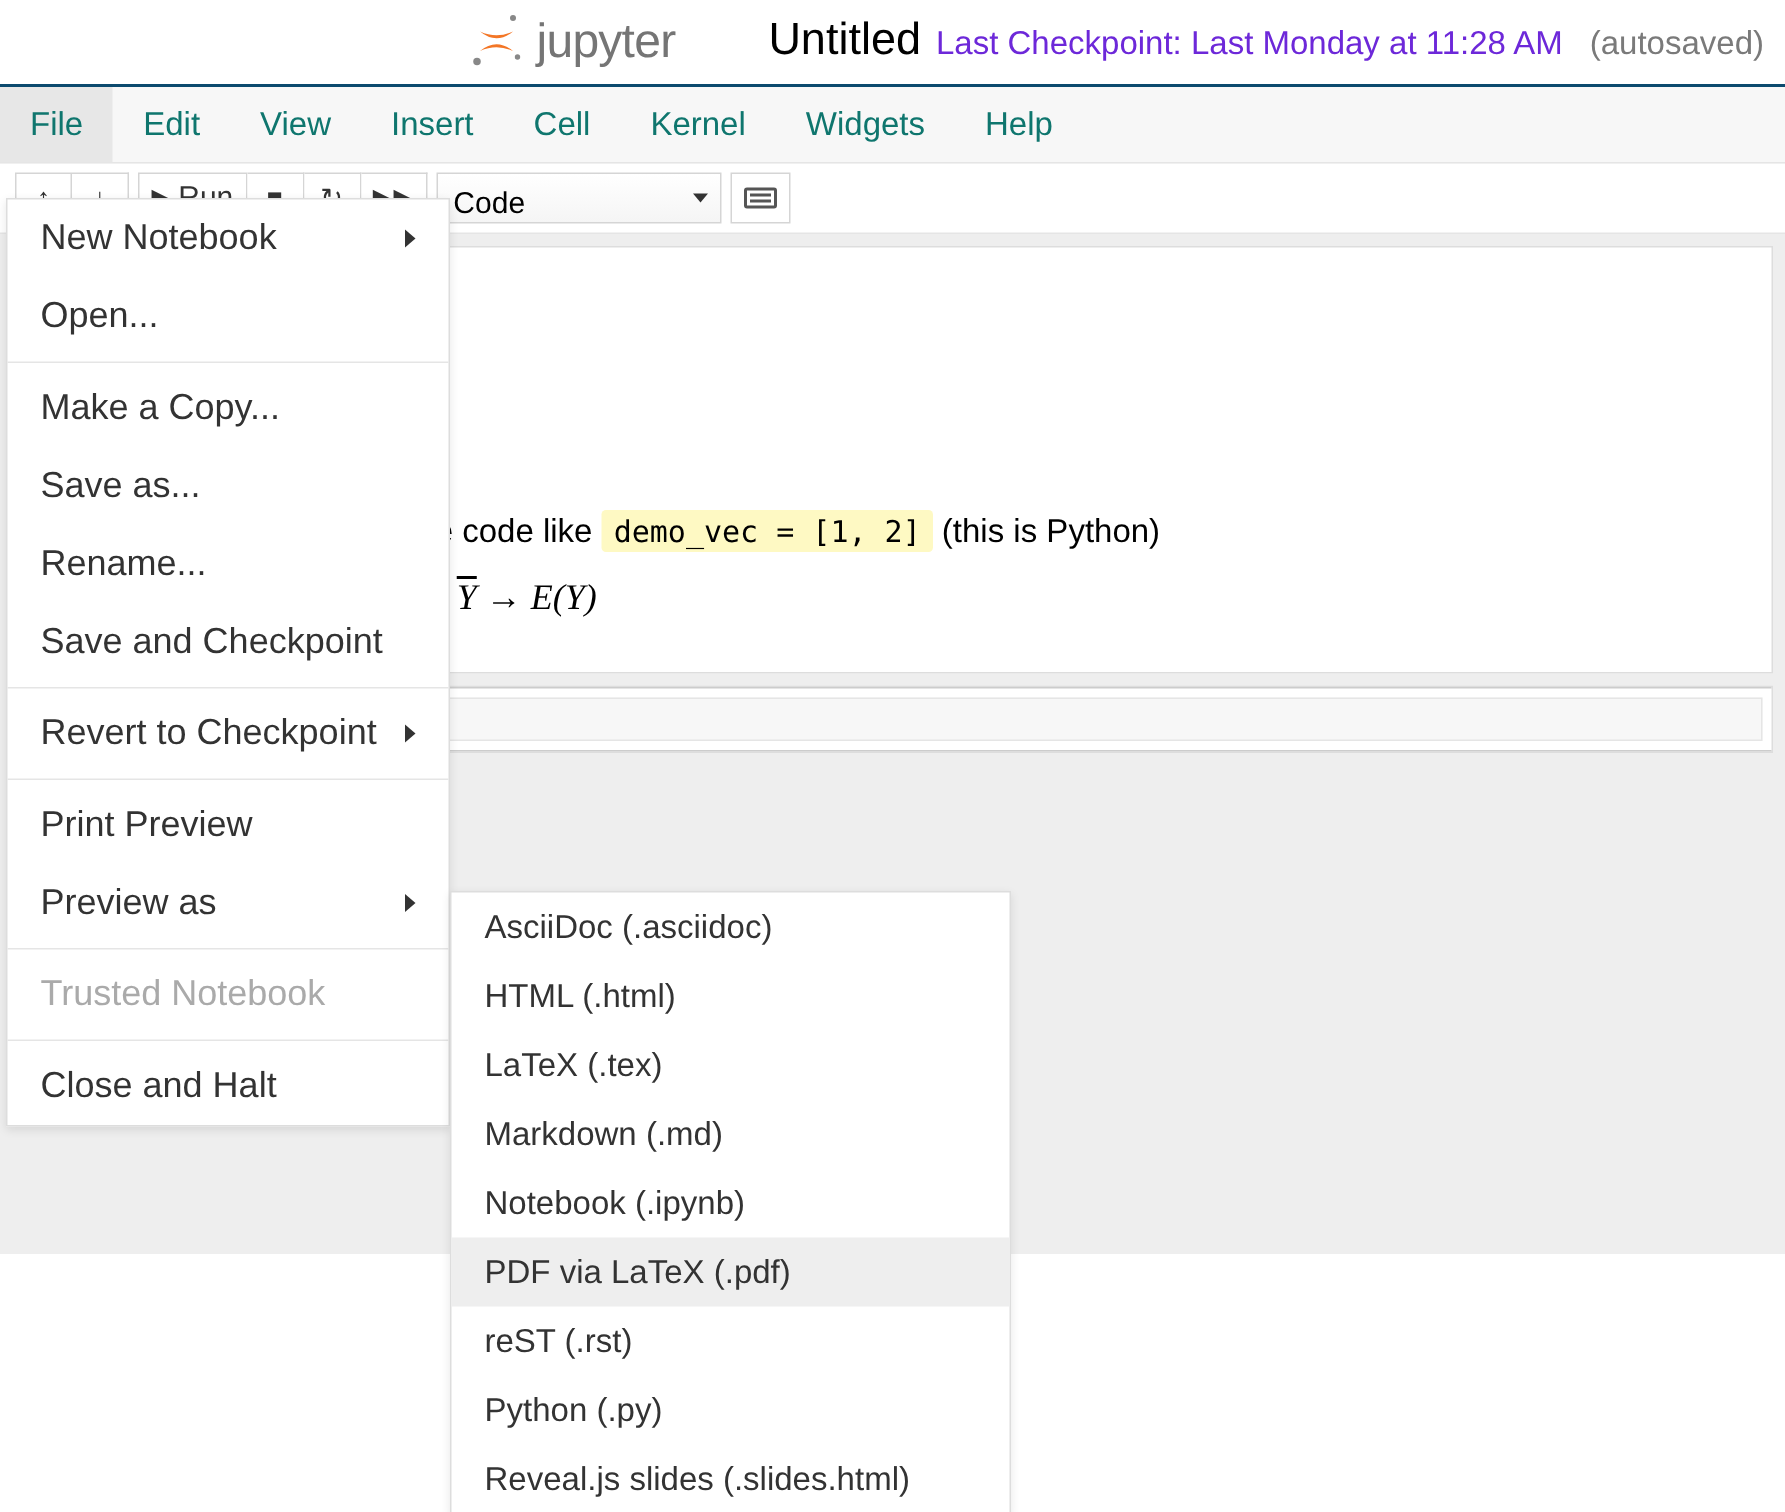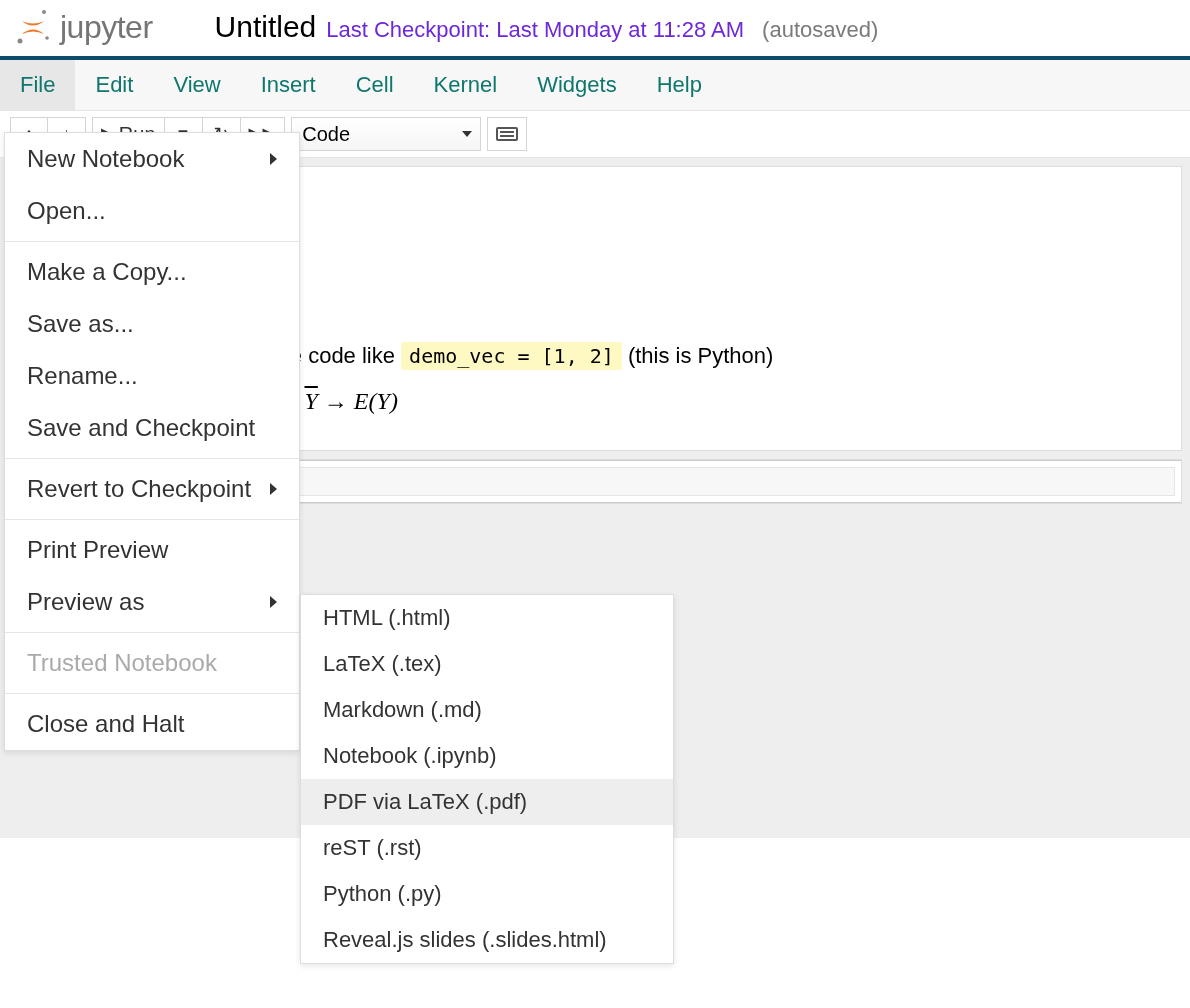--- a/index.html
+++ b/index.html
@@ -1,39 +1,39 @@
 <!DOCTYPE html>
 <html><head>
 <meta charset="utf-8">
 <style>
 * { margin: 0; padding: 0; box-sizing: border-box; }
 body { font-family: "Helvetica Neue", Helvetica, Arial, sans-serif; font-size: 14px; color: #000; background: #fff; width: 1190px; }
 
 
-.header { display: flex; align-items: center; padding: 8px 14px 10px 14px; border-bottom: 4px solid #0c4a6e; }
+.header { display: flex; align-items: center; padding: 8px 14px 10px 14px; border-bottom: 2px solid #0c4a6e; justify-content: flex-end; }
 .logo { display: flex; align-items: center; margin-right: 24px; }
 .logo svg { width: 38px; height: 38px; margin-right: 8px; }
 .logo-text { font-size: 32px; color: #757575; font-weight: 400; letter-spacing: -0.5px; }
 .title-block { display: flex; align-items: baseline; gap: 10px; }
 .nb-title { font-size: 30px; font-weight: 400; color: #000; margin-left: 38px; }
 .checkpoint { font-size: 22px; color: #6d28d9; font-weight: 400; }
 .autosave { font-size: 22px; color: #7a7a7a; font-weight: 400; margin-left: 8px; }
 
 
 .menubar { display: flex; background: #f7f7f7; border-bottom: 1px solid #e5e5e5; position: relative; }
 .menubar .menuitem { padding: 12px 20px; font-size: 22px; color: #0f766e; cursor: pointer; }
 .menubar .menuitem.active { background: #e7e7e7; }
 
 
 .toolbar { display: flex; align-items: center; padding: 6px 10px; gap: 6px; border-bottom: 1px solid #e5e5e5; }
 .toolbar .btn { border: 1px solid #d5d5d5; background: #fff; height: 34px; min-width: 38px; display: inline-flex; align-items: center; justify-content: center; font-size: 18px; color: #333; padding: 0 8px; }
 .toolbar .btngroup { display: inline-flex; }
 .toolbar .btngroup .btn { border-radius: 0; }
 .toolbar .btngroup .btn + .btn { border-left: none; }
-.toolbar .select { border: 1px solid #d5d5d5; background: linear-gradient(#fff,#f5f5f5); height: 34px; font-size: 20px; padding: 0 28px 0 10px; position: relative; min-width: 190px; display:inline-flex; align-items:center;}
+.toolbar .select { border: 1px solid #d5d5d5; background: linear-gradient(#fff,#f5f5f5); height: 34px; font-size: 20px; padding: 0 28px 0 10px; position: relative; min-width: 190px; display:inline-flex; align-items:flex-end;}
 .toolbar .select::after { content:""; position:absolute; right:8px; top:50%; transform:translateY(-50%); width:0;height:0;border-left:5px solid transparent;border-right:5px solid transparent;border-top:6px solid #333;}
 .runlabel { margin-left: 4px; font-size: 20px; }
 
 
 .nbwrap { background: #eee; padding: 8px 8px 0 8px; min-height: 680px; }
 .nbinner { background: #fff; border: 1px solid #ddd; padding: 24px 24px 24px 24px; margin-bottom: 8px; }
 
 .md-header { font-size: 38px; font-weight: 700; margin-bottom: 18px; }
 .md-list { list-style: disc; padding-left: 0; font-size: 22px; line-height: 1.75; }
 .md-list li { margin-bottom: 4px; list-style:none; }
@@ -181,20 +181,21 @@
   <div class="mitem disabled">
       <span>Trusted Notebook</span>
     </div>
   <div class="divider"></div>
   <div class="mitem">
       <span>Close and Halt</span>
     </div>
 </div>
 
 <div class="submenu">
+  <div class="sitem">AsciiDoc (.asciidoc)</div>
   <div class="sitem">HTML (.html)</div>
   <div class="sitem">LaTeX (.tex)</div>
   <div class="sitem">Markdown (.md)</div>
   <div class="sitem">Notebook (.ipynb)</div>
   <div class="sitem hover">PDF via LaTeX (.pdf)</div>
   <div class="sitem">reST (.rst)</div>
   <div class="sitem">Python (.py)</div>
   <div class="sitem">Reveal.js slides (.slides.html)</div>
 </div>
 

